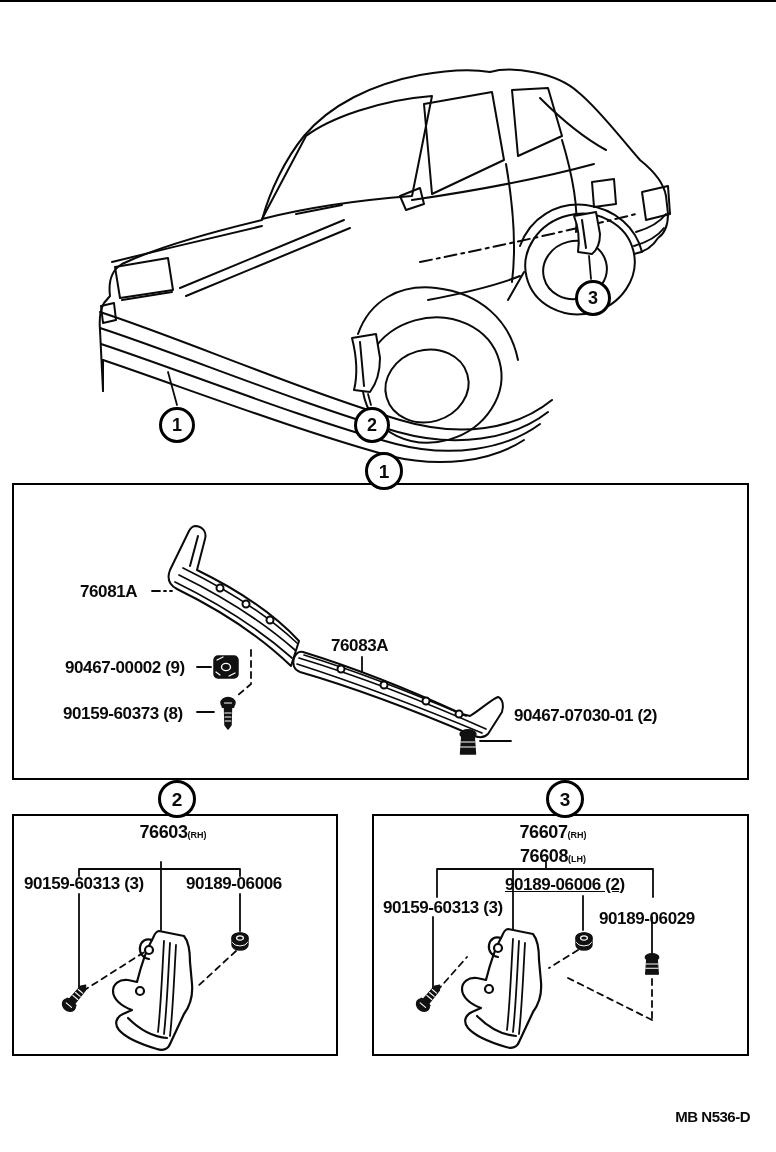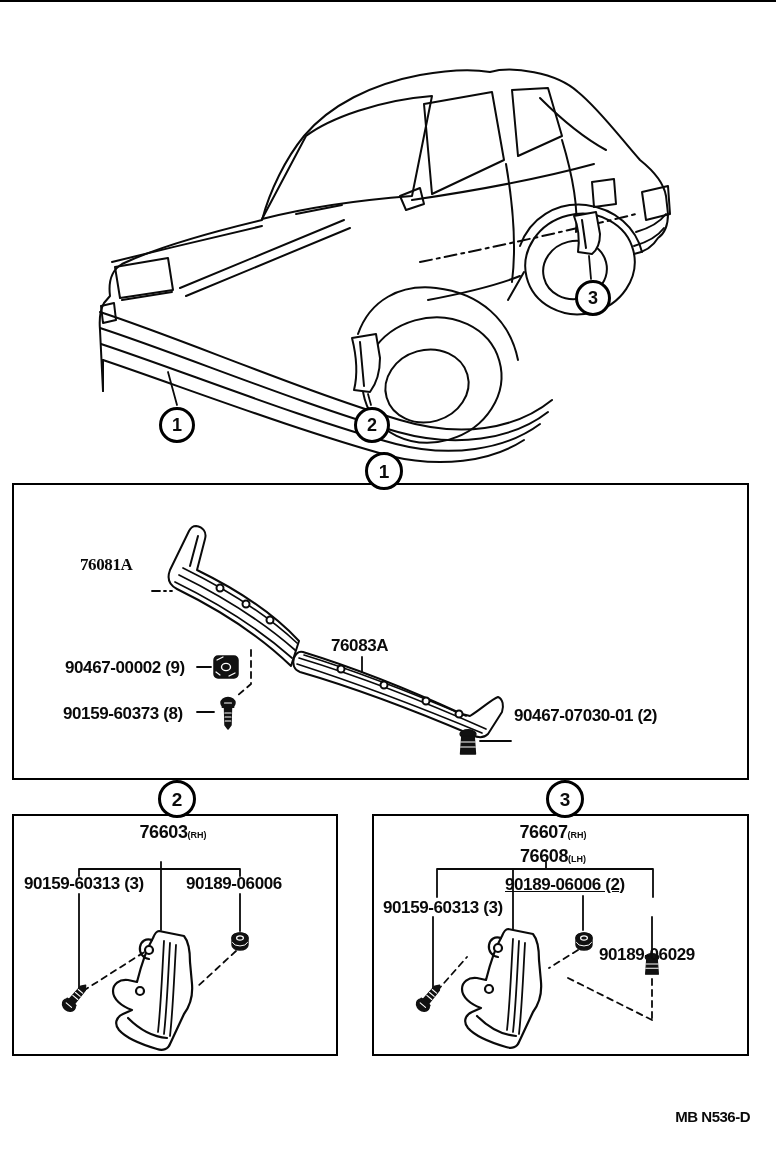--- a/index.html
+++ b/index.html
@@ -177,35 +177,35 @@
   <div class="pbox" style="left:372px;top:814px;width:377px;height:242px;"></div>
 
   <div class="callout" style="left:159px;top:407px;">1</div>
   <div class="callout" style="left:354px;top:407px;">2</div>
   <div class="callout" style="left:575px;top:280px;">3</div>
 
   <div class="callout big" style="left:365px;top:452px;">1</div>
   <div class="callout big" style="left:158px;top:780px;">2</div>
   <div class="callout big" style="left:546px;top:780px;">3</div>
 
-  <div class="lbl" style="left:80px;top:556px;font-family:Liberation Serif, serif;">76081A</div>
+  <div class="lbl" style="left:80px;top:583px;">76081A</div>
   <div class="lbl" style="left:331px;top:637px;">76083A</div>
   <div class="lbl" style="left:65px;top:659px;">90467-00002 (9)</div>
   <div class="lbl" style="left:63px;top:705px;">90159-60373 (8)</div>
   <div class="lbl" style="left:514px;top:707px;">90467-07030-01 (2)</div>
 
   <div class="titleblock" style="left:85px;top:822px;width:176px;">
     <div><span>76603</span><span class="sfx">(RH)</span></div>
   </div>
   <div class="lbl" style="left:24px;top:875px;">90159-60313 (3)</div>
   <div class="lbl" style="left:186px;top:875px;">90189-06006</div>
 
   <div class="titleblock" style="left:465px;top:822px;width:176px;">
     <div><span>76607</span><span class="sfx">(RH)</span></div>
     <div><span>76608</span><span class="sfx">(LH)</span></div>
   </div>
   <div class="lbl" style="left:505px;top:876px;text-decoration:underline;">90189-06006 (2)</div>
   <div class="lbl" style="left:383px;top:899px;">90159-60313 (3)</div>
-  <div class="lbl" style="left:599px;top:946px;">90189-06029</div>
+  <div class="lbl" style="left:599px;top:910px;">90189-06029</div>
 
   <div class="doccode" style="left:648px;top:1060px;width:102px;text-align:right;margin-top:48px;">MB N536-D</div>
 
 </div>
 
 </body></html>

